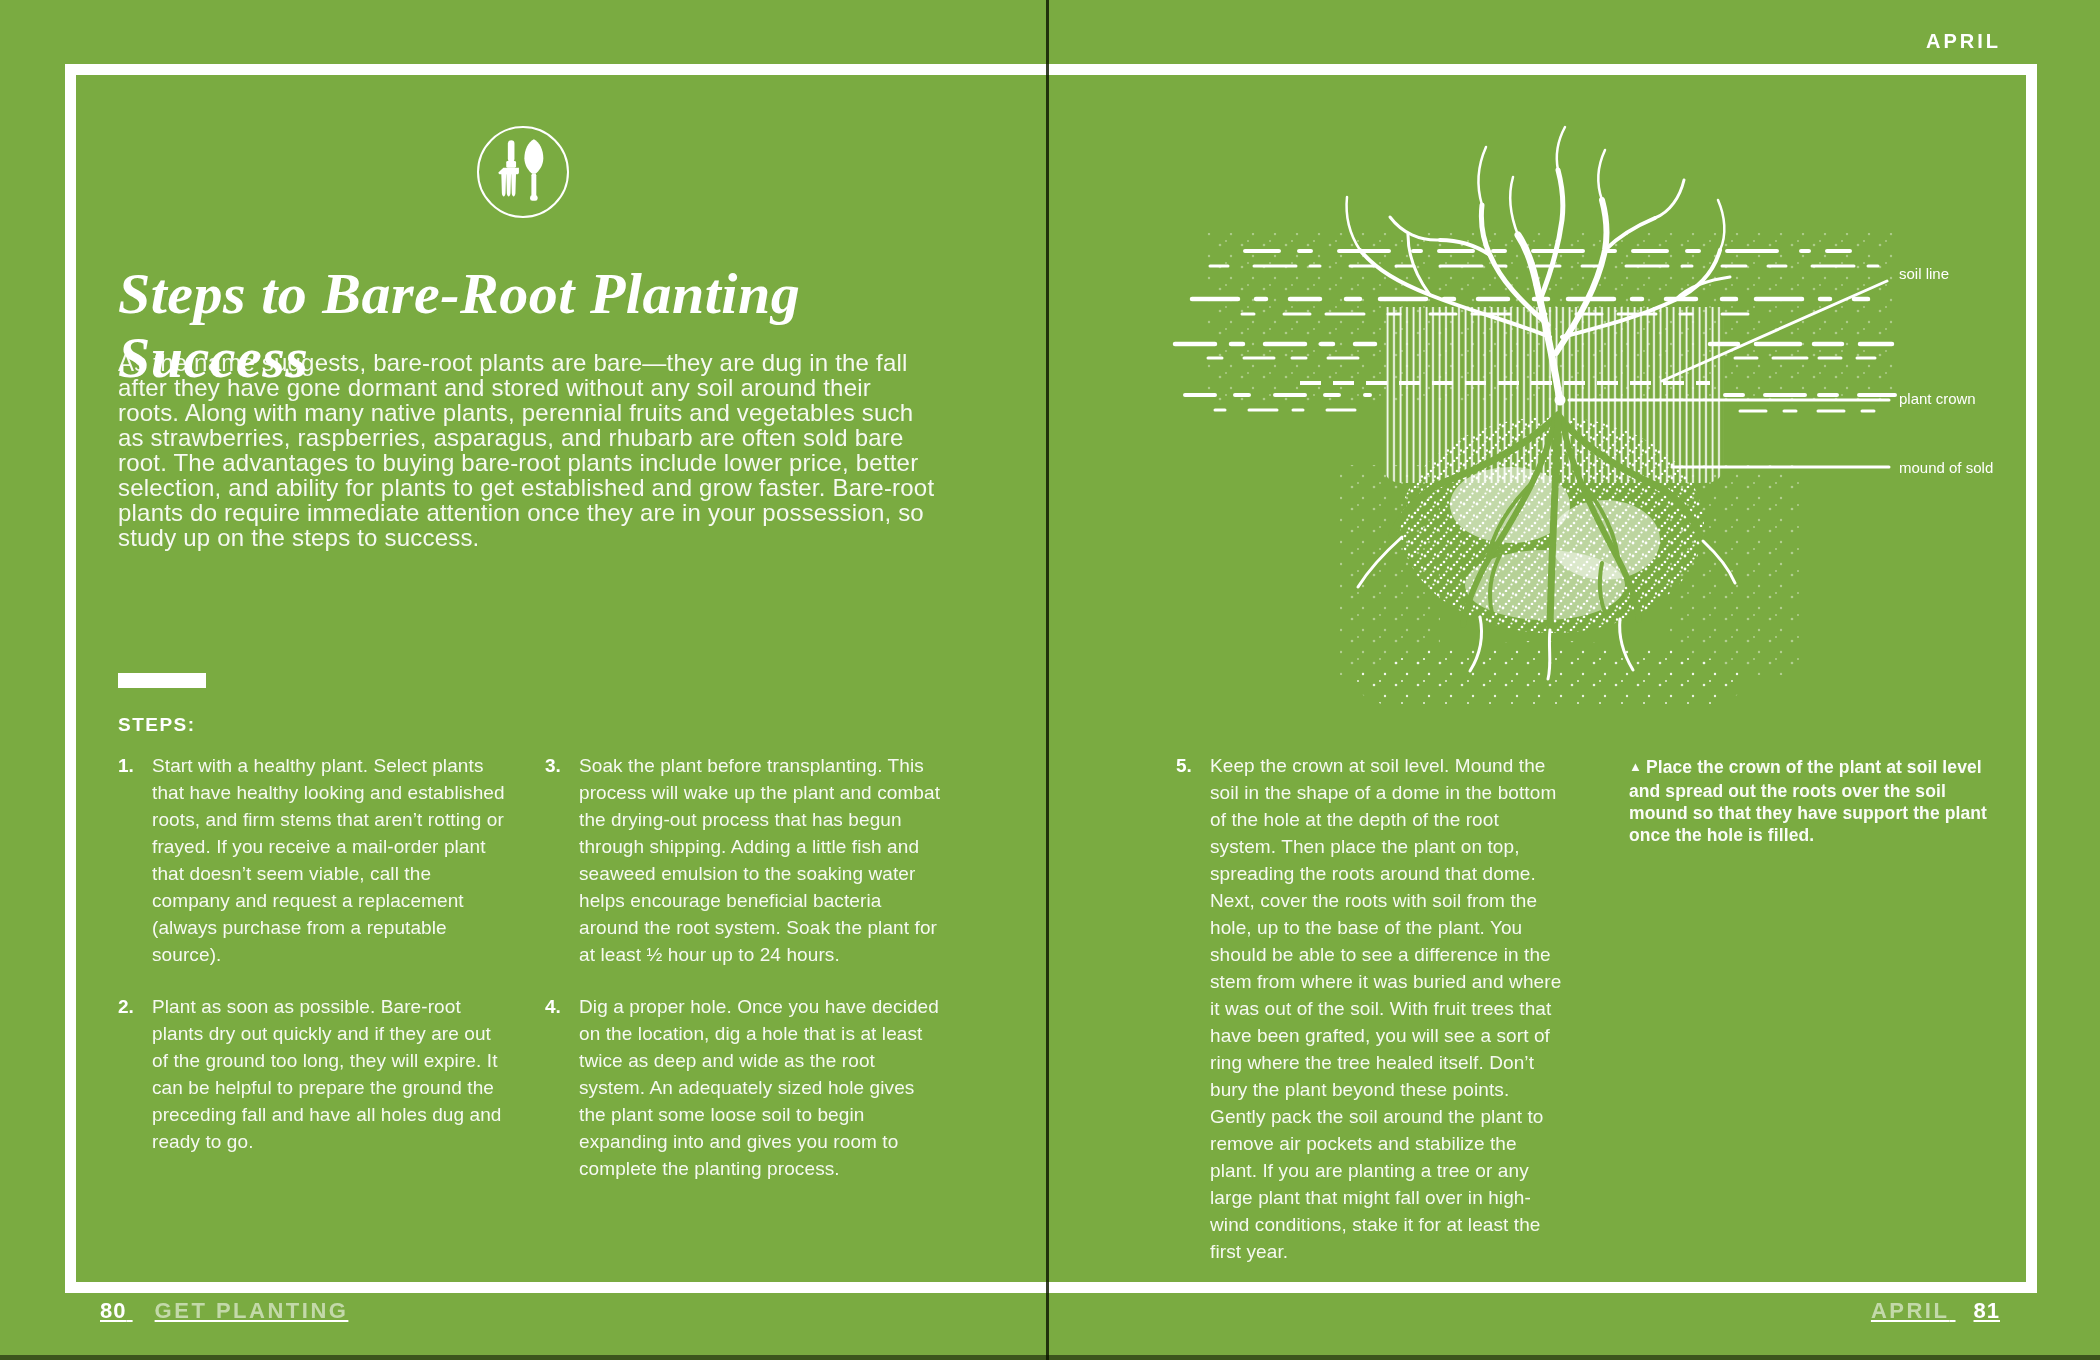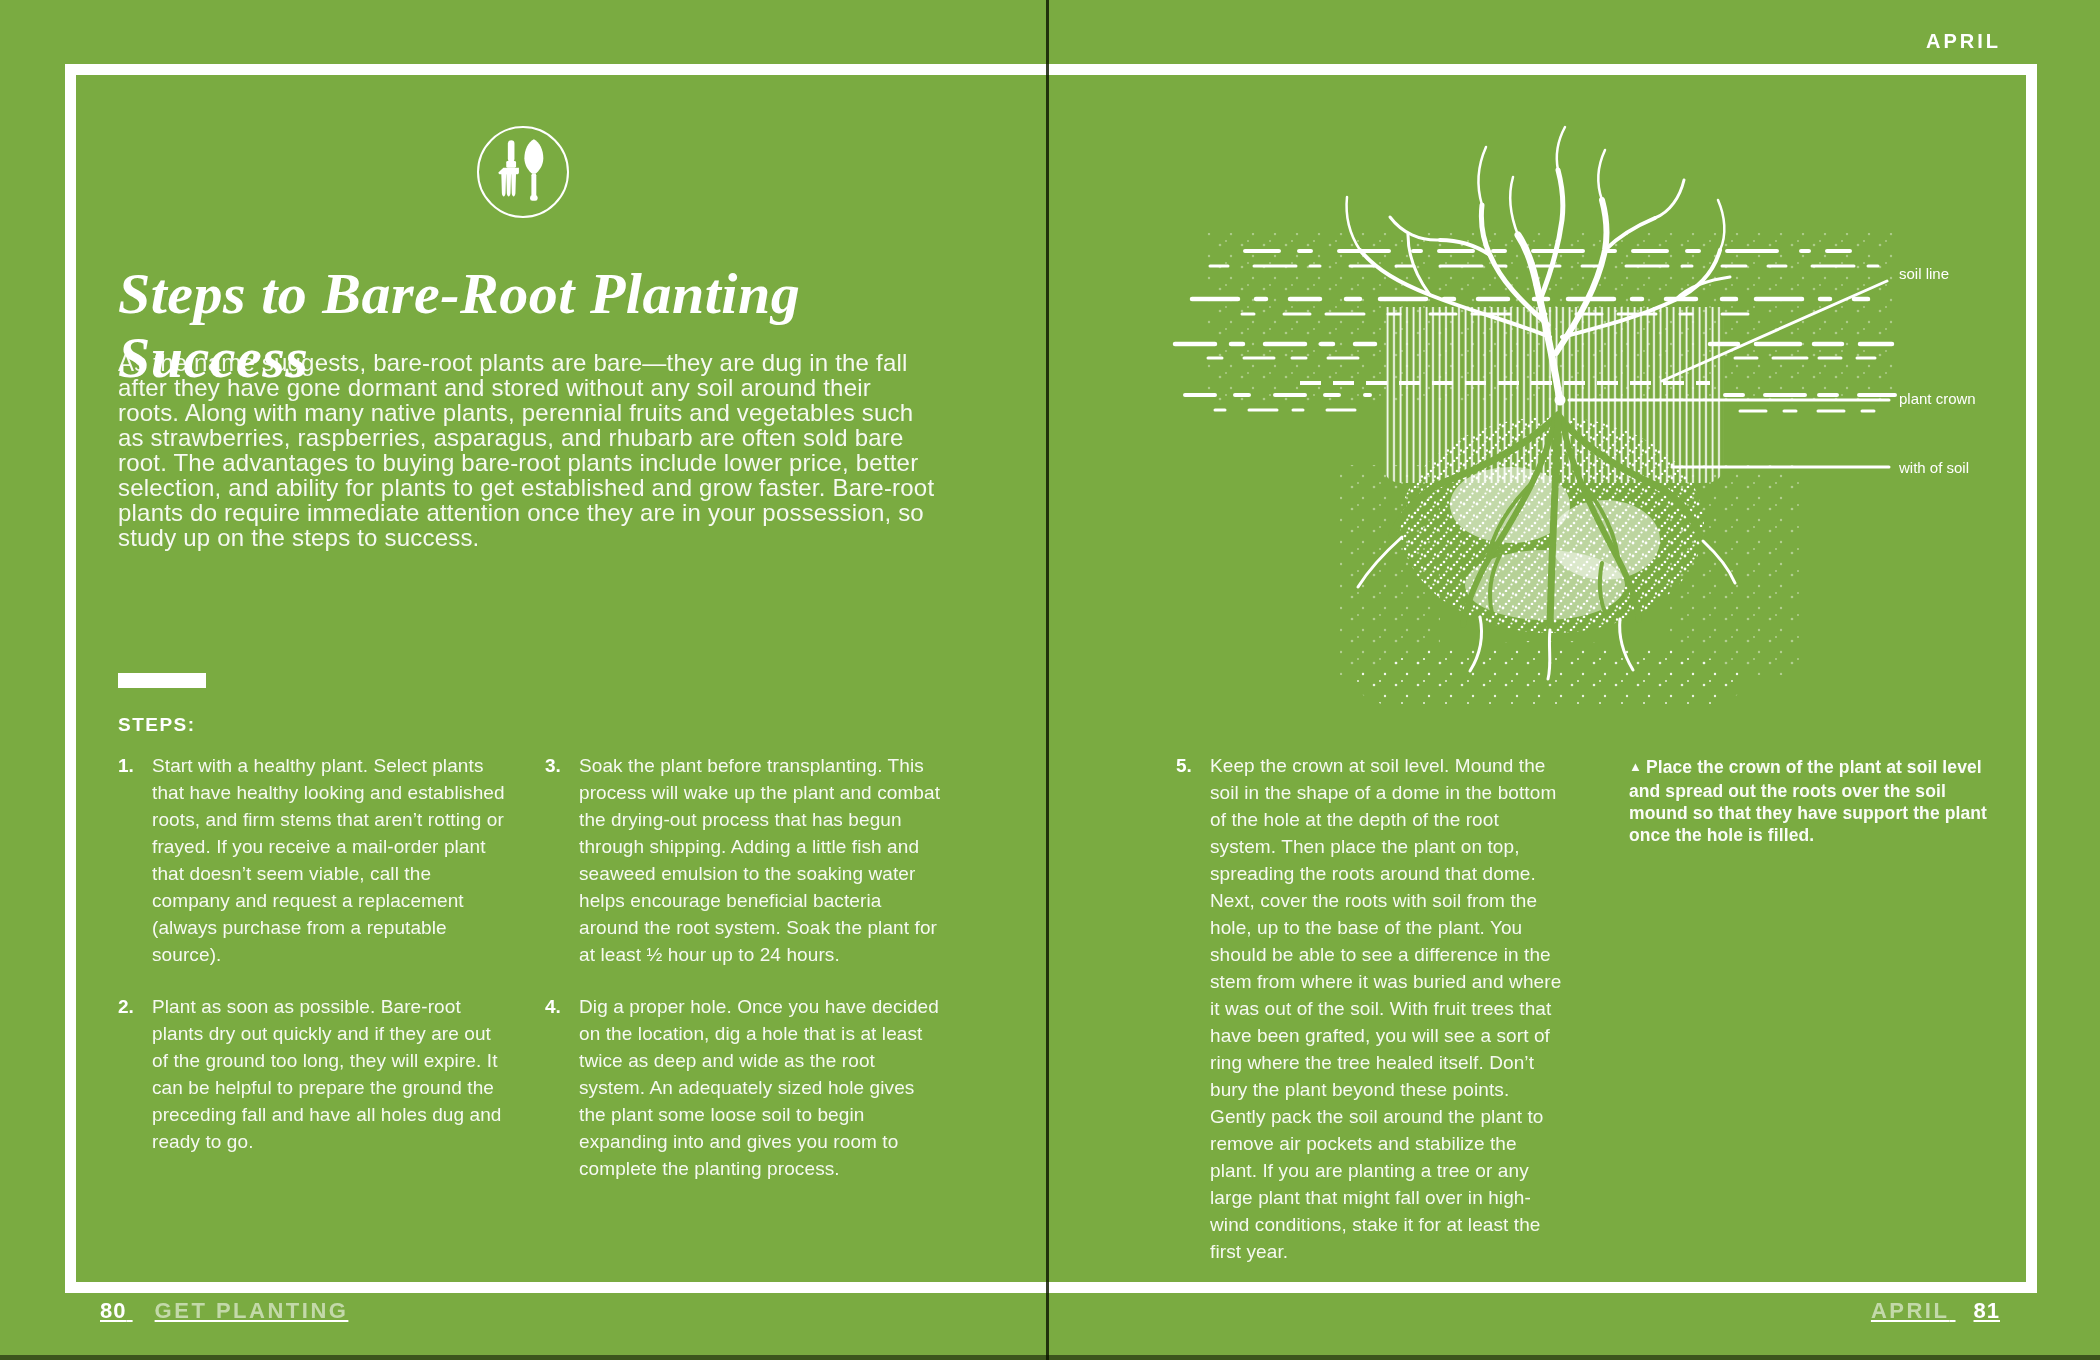--- a/index.html
+++ b/index.html
@@ -241,21 +241,21 @@
 
     <g stroke="#fff" stroke-width="3" fill="none" stroke-linecap="round">
       <path d="M512,296 L737,196"></path>
       <path d="M419,315 H739"></path>
       <path d="M522,382 H739"></path>
     </g>
   </svg>
 
   <div class="diagram-label lbl-soil-line">soil line</div>
   <div class="diagram-label lbl-plant-crown">plant crown</div>
-  <div class="diagram-label lbl-mound">with of soil</div>
+  <div class="diagram-label lbl-mound">mound of sold</div>
 
   <div class="col-5">
     <div class="step">
       <span class="step-num">5.</span>
       <span class="step-text">Keep the crown at soil level. Mound the soil in the shape of a dome in the bottom of the hole at the depth of the root system. Then place the plant on top, spreading the roots around that dome. Next, cover the roots with soil from the hole, up to the base of the plant. You should be able to see a difference in the stem from where it was buried and where it was out of the soil. With fruit trees that have been grafted, you will see a sort of ring where the tree healed itself. Don’t bury the plant beyond these points. Gently pack the soil around the plant to remove air pockets and stabilize the plant. If you are planting a tree or any large plant that might fall over in high-wind conditions, stake it for at least the first year.</span>
     </div>
   </div>
 
   <p class="caption"><span class="tri">▲</span><span>Place the crown of the plant at soil level and spread out the roots over the soil mound so that they have support the plant once the hole is filled.</span></p>
 

